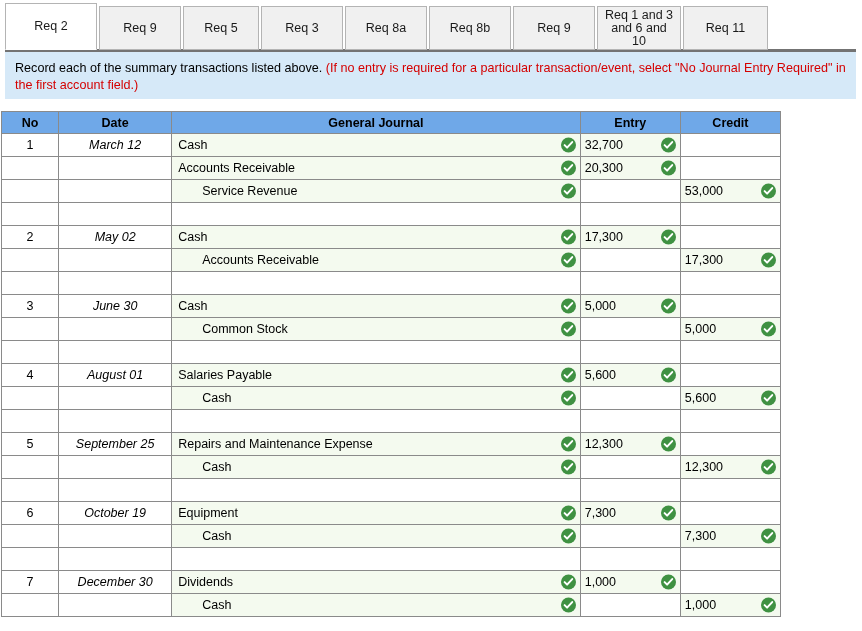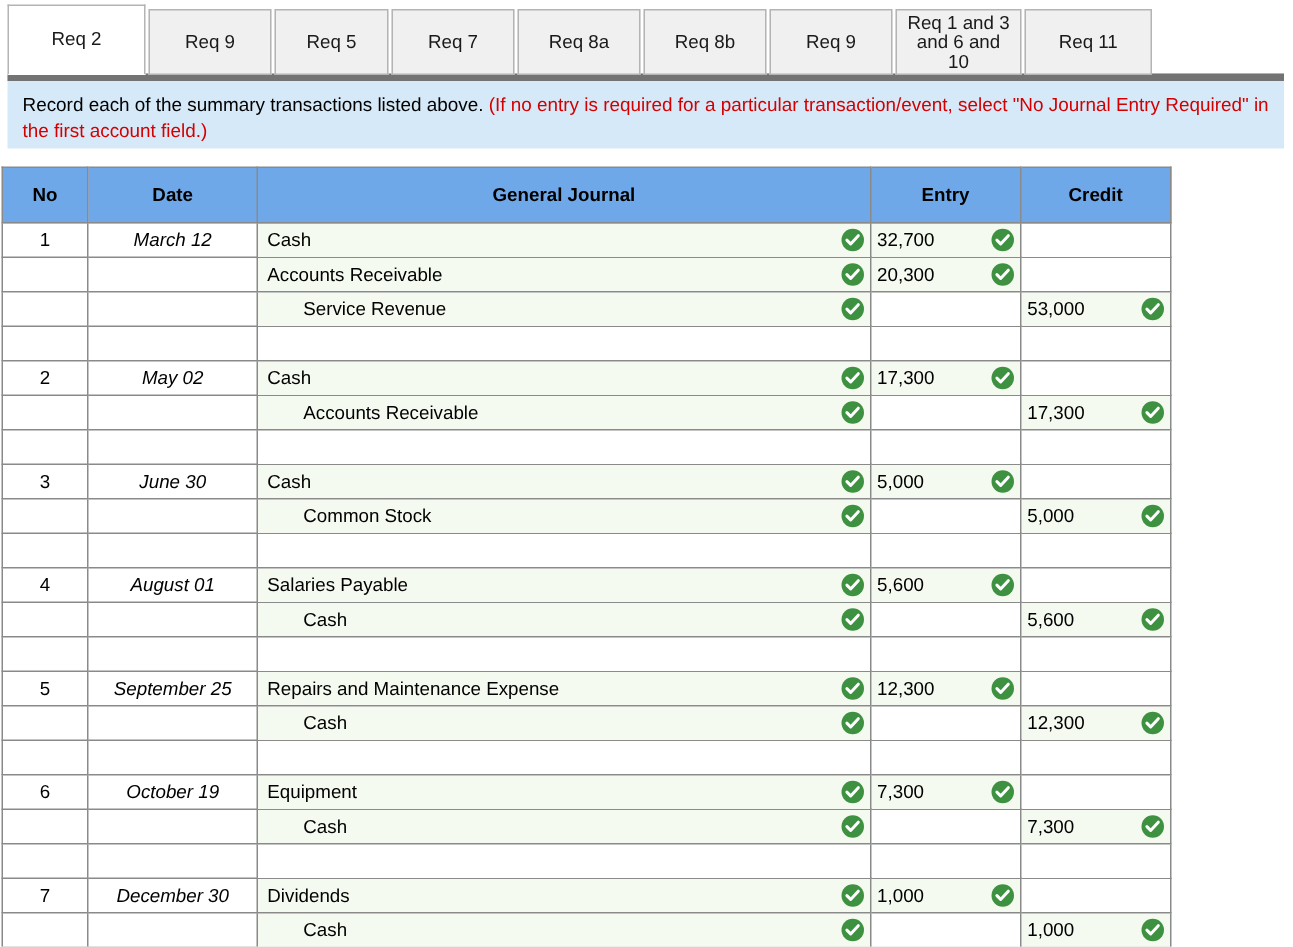--- a/index.html
+++ b/index.html
@@ -39,42 +39,42 @@
     height: 47px;
     position: relative;
     z-index: 4;
   }
 
   
   .banner {
     position: absolute; left: 5px; top: 49px;
     width: 851px; height: 50px;
     background: #d6e9f8;
-    border-top: 5px solid #737373;
+    border-top: 3px solid #737373;
     padding: 8px 10px 0 10px;
     font-size: 12.6px;
     line-height: 17px;
     color: #000000;
   }
   .banner .hint { color: #d40000; }
 
   
   .jtable {
     position: absolute; left: 1px; top: 111px;
     width: 780px;
     border-collapse: collapse;
     table-layout: fixed;
   }
   .jtable th {
     background: #6fa8e8;
     border: 1px solid #8a8a8a;
     color: #000000;
     font-size: 12.5px;
     font-weight: bold;
-    height: 37px;
+    height: 22px;
     text-align: center;
     padding: 0;
   }
   .jtable td {
     border: 1px solid #8a8a8a;
     height: 23px;
     font-size: 12.5px;
     color: #000000;
     padding: 0 4px;
     background: #ffffff;
@@ -108,21 +108,21 @@
 </style>
 </head>
 <body>
 
 <div id="app">
 
   <div class="tabstrip" id="tabstrip">
       <div class="tab active" style="width: 92px;">Req 2</div>
       <div class="tab" style="width: 82px;">Req 9</div>
       <div class="tab" style="width: 76px;">Req 5</div>
-      <div class="tab" style="width: 82px;">Req 7</div>
+      <div class="tab" style="width: 82px;">Req 3</div>
       <div class="tab" style="width: 82px;">Req 8a</div>
       <div class="tab" style="width: 82px;">Req 8b</div>
       <div class="tab" style="width: 82px;">Req 9</div>
       <div class="tab" style="width: 84px;">Req 1 and 3 and 6 and 10</div>
       <div class="tab" style="width: 85px;">Req 11</div>
     </div>
 
   <div class="banner">
     <span>Record each of the summary transactions listed above.</span>
     <span class="hint">(If no entry is required for a particular transaction/event, select "No Journal Entry Required" in the first account field.)</span>

